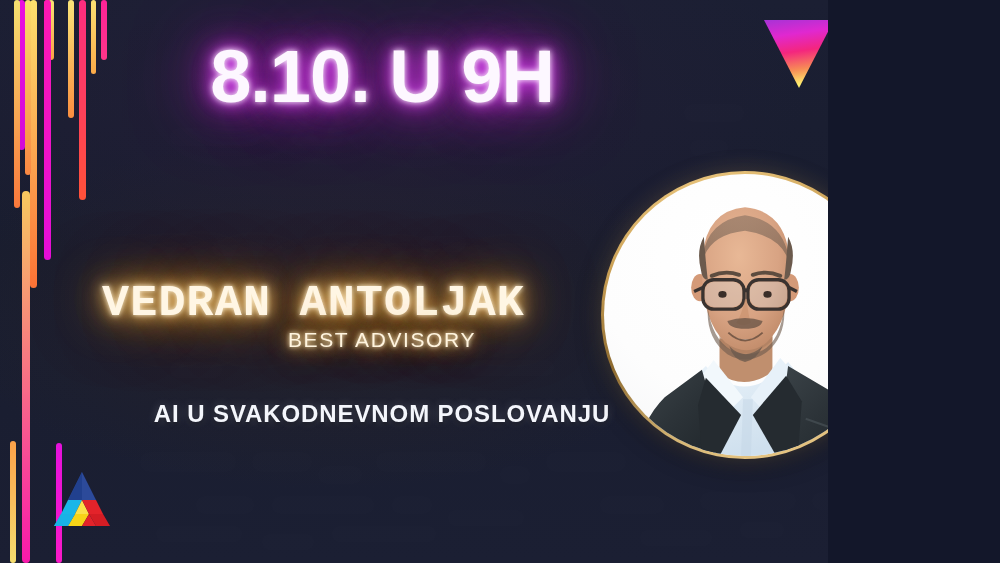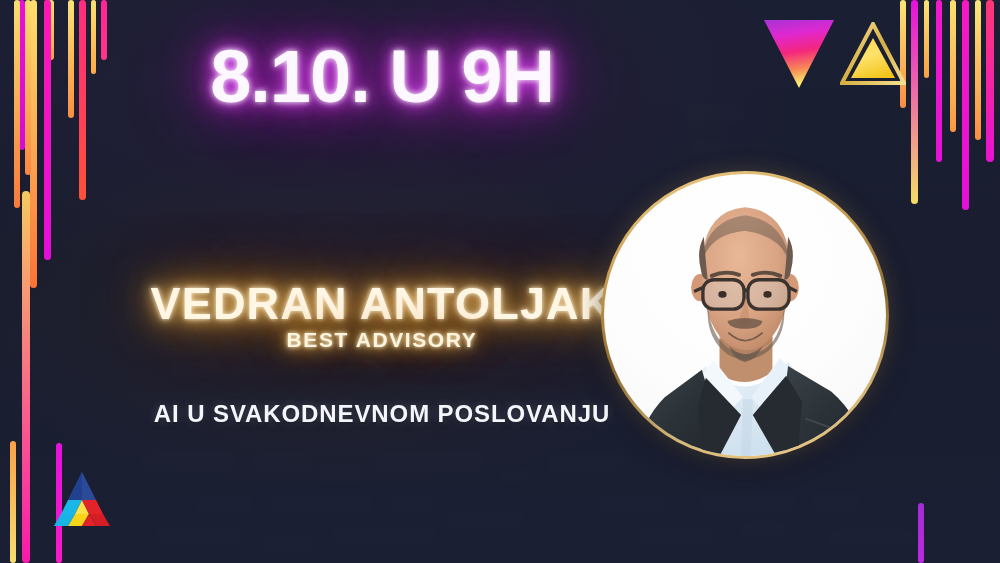--- a/index.html
+++ b/index.html
@@ -6,21 +6,21 @@
 
   html, body {
     width:1000px; height:563px;
     background:#13172a;
     font-family:"Liberation Sans", sans-serif;
     overflow:hidden;
   }
 
   #poster {
     position:relative;
-    width:1000px; height:563px;
+    width:828px; height:563px;
     background:
       radial-gradient(ellipse 620px 300px at 360px 95px, rgba(42,30,60,0.55) 0%, rgba(26,30,48,0.0) 72%),
       radial-gradient(ellipse 520px 240px at 330px 310px, rgba(60,44,28,0.30) 0%, rgba(26,30,48,0.0) 75%),
       linear-gradient(180deg, #1b1f33 0%, #191d2f 45%, #1b1f33 100%);
     overflow:hidden;
   }
 
   
   .texture { position:absolute; inset:0; opacity:0.45; }
   .tx {
@@ -76,39 +76,40 @@
     color:#f2f4fb;
     letter-spacing:0.2px;
     text-shadow:0 0 10px rgba(230,235,255,0.30), 0 2px 4px rgba(0,0,0,0.5);
   }
 
   
   .speaker-name {
     position:absolute;
     left:102px; top:278px;
     width:560px;
-    text-align:center;
+    text-align:left;
     font-size:45px;
     font-weight:700;
     letter-spacing:1.2px;
     color:#fff6e4;
     text-shadow:
        0 0 5px #fff3d6,
        0 0 14px #ffcf7a,
        0 0 28px #f0a93c,
        0 0 48px #c97a17,
        0 0 76px #8f5208;
+    font-family: Liberation Mono, monospace;
   }
   .speaker-org {
     position:absolute;
     left:102px; top:328px;
     width:560px;
     text-align:center;
     font-size:21px;
-    font-weight:700;
+    font-weight:400;
     letter-spacing:1.6px;
     color:#fff4de;
     text-shadow:
        0 0 4px #fff0cc,
        0 0 11px #ffc96d,
        0 0 22px #e89a2c,
        0 0 38px #a86210;
   }
 
   

